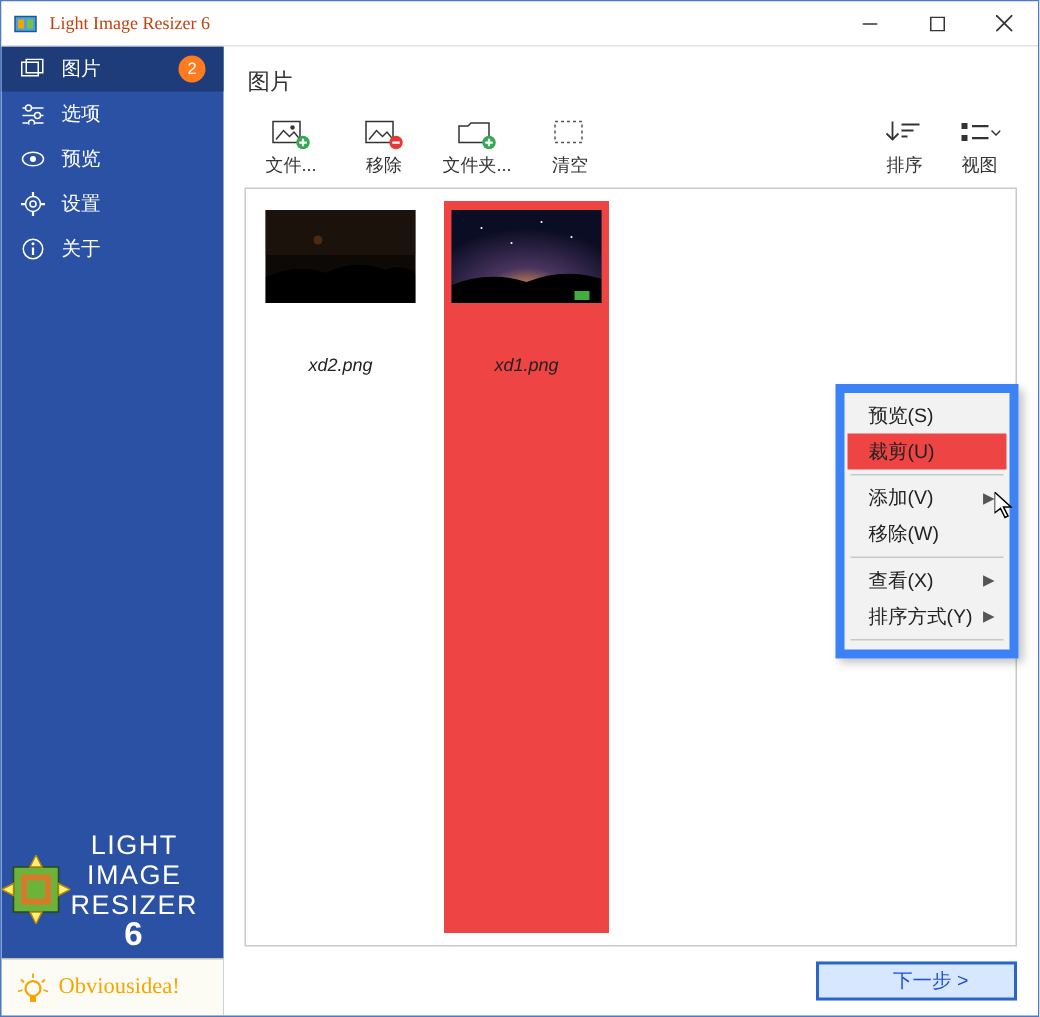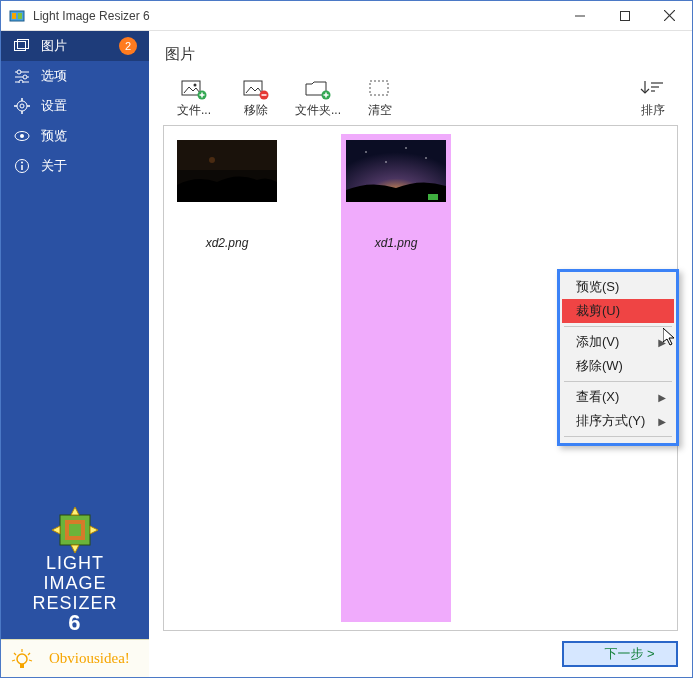--- a/index.html
+++ b/index.html
@@ -1,47 +1,47 @@
 <!DOCTYPE html>
 <html><head>
 <meta charset="utf-8">
 <style>
   * { box-sizing: border-box; font-family: "Microsoft YaHei", "Segoe UI", sans-serif; }
   body { margin: 0; width: 693px; height: 678px; background: #fff; overflow: hidden; }
   .window { width: 693px; height: 678px; border: 1px solid #4b79c6; display: flex; flex-direction: column; background: #fff; }
   .titlebar { height: 30px; display: flex; align-items: center; background: #fff; border-bottom: 1px solid #e2e2e2; }
   .titlebar .app-icon { width: 20px; height: 20px; margin: 0 6px; display: flex; align-items: center; justify-content: center; }
-  .titlebar .title { flex: 1; font-size: 12px; color: #404040; }
+  .titlebar .title { flex: 1; font-size: 12px; color: #c2410c; font-family: Liberation Serif, serif; }
   .titlebar .win-btn { width: 45px; height: 30px; display: flex; align-items: center; justify-content: center; font-size: 13px; color: #333; }
   .body { flex: 1; display: flex; overflow: hidden; }
   .sidebar { width: 148px; background: #2a51a3; display: flex; flex-direction: column; color: #fff; }
   .side-item { display: flex; align-items: center; height: 30px; padding: 0 12px; font-size: 13px; position: relative; }
   .side-item.active { background: #1e3c7a; }
   .side-item .icon { width: 18px; margin-right: 10px; display: flex; align-items: center; justify-content: center; }
   .side-item .badge { position: absolute; right: 12px; background: #ff7b1f; color: #fff; border-radius: 10px; min-width: 18px; height: 18px; font-size: 11px; display: flex; align-items: center; justify-content: center; padding: 0 5px; }
   .side-spacer { flex: 1; }
-  .side-logo { display: flex; flex-direction: column; align-items: center; padding: 14px 0 6px 0; }
+  .side-logo { display: flex; flex-direction: row; align-items: center; padding: 14px 0 6px 0; }
   .side-logo .logo-text { text-align: center; font-size: 18px; line-height: 20px; letter-spacing: 1px; }
   .side-logo .logo-text .l6 { font-size: 22px; font-weight: bold; }
   .footerbar { height: 38px; background: #fdfcf4; border-top: 1px solid #e0dfb6; display: flex; align-items: center; padding: 0 10px; }
-  .footerbar .brand-idea { font-family: "Segoe Script", cursive; font-size: 15px; color: #f6a500; margin-left: 16px; }
+  .footerbar .brand-idea { font-family: "Segoe Script", cursive; font-size: 15px; color: #f6a500; margin-left: 6px; }
   .content { flex: 1; display: flex; flex-direction: column; padding: 10px 14px 10px 14px; position: relative; }
   .content-title { font-size: 15px; color: #333; margin: 4px 2px 8px 2px; }
   .toolbar { display: flex; align-items: flex-end; gap: 0; padding: 4px 0 0 0; }
   .tool-btn { display: flex; flex-direction: column; align-items: center; justify-content: flex-start; width: 62px; font-size: 12px; color: #333; }
   .tool-btn .ticon { height: 26px; display: flex; align-items: center; justify-content: center; }
   .tool-spacer { flex: 1; }
   .thumbs-area { flex: 1; border: 1px solid #c9c9c9; margin-top: 6px; padding: 8px; display: flex; align-content: flex-start; gap: 14px; position: relative; background: #fff; }
   .thumb { width: 110px; display: flex; flex-direction: column; align-items: center; padding: 6px 4px 4px 4px; font-style: italic; }
-  .thumb.selected { background: #f0abfc; margin-left: 45px; }
+  .thumb.selected { background: #ef4444; }
   .thumb .img { width: 100px; height: 62px; background: #111; display: flex; align-items: flex-end; justify-content: center; overflow: hidden; }
   .thumb .caption { font-size: 12px; margin-top: 34px; color: #222; }
   .bottom-bar { display: flex; justify-content: flex-end; padding: 10px 0 0 0; }
-  .next-btn { width: 116px; height: 26px; background: #d6e7ff; border: 2px solid #2a66c8; font-size: 13px; display: flex; align-items: center; justify-content: center; color: #15803d; padding-left: 19px; }
-  .context-menu { position: absolute; top: 238px; left: 408px; width: 122px; background: #f2f2f2; border: 3px solid #3b82f6; box-shadow: 3px 3px 6px rgba(0,0,0,0.25); padding: 3px 2px; font-size: 13px; z-index: 50; }
+  .next-btn { width: 134px; height: 26px; background: #d6e7ff; border: 2px solid #2a66c8; font-size: 13px; display: flex; align-items: center; justify-content: center; color: #1d4ed8; padding-left: 19px; }
+  .context-menu { position: absolute; top: 225px; left: 408px; width: 122px; background: #f2f2f2; border: 6px solid #3b82f6; box-shadow: 3px 3px 6px rgba(0,0,0,0.25); padding: 3px 2px; font-size: 13px; z-index: 50; }
   .cm-item { height: 24px; display: flex; align-items: center; padding: 0 10px 0 14px; color: #222; position: relative; }
   .cm-item.hover { background: #ef4444; }
   .cm-item .arrow { position: absolute; right: 8px; font-size: 10px; color: #555; }
   .cm-sep { height: 1px; background: #c8c8c8; margin: 3px 2px; }
   .cursor { position: absolute; top: 297px; left: 514px; z-index: 60; pointer-events: none; }
   svg { display: block; }
 </style>
 </head>
 <body>
 
@@ -95,41 +95,41 @@
               <line x1="1" y1="8" x2="15" y2="8" stroke="#fff"></line>
               <circle cx="11" cy="8" r="2" fill="#2a51a3" stroke="#fff"></circle>
               <line x1="1" y1="13" x2="15" y2="13" stroke="#fff"></line>
               <circle cx="7" cy="13" r="2" fill="#2a51a3" stroke="#fff"></circle>
             </svg>
           </span>
         <span>选项</span>
       </div>
       <div class="side-item">
         <span class="icon">
+            <svg width="16" height="14">
+              <ellipse cx="8" cy="7" rx="7" ry="4.5" fill="none" stroke="#fff"></ellipse>
+              <circle cx="8" cy="7" r="2" fill="#fff"></circle>
+            </svg>
+          </span>
+        <span>预览</span>
+      </div>
+      <div class="side-item">
+        <span class="icon">
             <svg width="16" height="16">
               <circle cx="8" cy="8" r="5" fill="none" stroke="#fff"></circle>
               <circle cx="8" cy="8" r="2" fill="none" stroke="#fff"></circle>
               <g stroke="#fff" stroke-width="1.5">
                 <line x1="8" y1="0" x2="8" y2="3"></line>
                 <line x1="8" y1="13" x2="8" y2="16"></line>
                 <line x1="0" y1="8" x2="3" y2="8"></line>
                 <line x1="13" y1="8" x2="16" y2="8"></line>
               </g>
             </svg>
           </span>
         <span>设置</span>
-      </div>
-      <div class="side-item">
-        <span class="icon">
-            <svg width="16" height="14">
-              <ellipse cx="8" cy="7" rx="7" ry="4.5" fill="none" stroke="#fff"></ellipse>
-              <circle cx="8" cy="7" r="2" fill="#fff"></circle>
-            </svg>
-          </span>
-        <span>预览</span>
       </div>
       <div class="side-item">
         <span class="icon">
             <svg width="16" height="16">
               <circle cx="8" cy="8" r="6.5" fill="none" stroke="#fff"></circle>
               <line x1="8" y1="7" x2="8" y2="12" stroke="#fff" stroke-width="1.5"></line>
               <circle cx="8" cy="4.5" r="1" fill="#fff"></circle>
             </svg>
           </span>
         <span>关于</span>
@@ -224,20 +224,36 @@
                 <g stroke="#333" stroke-width="1.2">
                   <line x1="12" y1="4" x2="24" y2="4"></line>
                   <line x1="12" y1="8" x2="20" y2="8"></line>
                   <line x1="12" y1="12" x2="16" y2="12"></line>
                   <line x1="6" y1="2" x2="6" y2="14"></line>
                   <polyline points="2,10 6,14 10,10" fill="none"></polyline>
                 </g>
               </svg>
             </span>
           <span>排序</span>
+        </div>
+        <div class="tool-btn" style="width:50px">
+          <span class="ticon">
+              <svg width="28" height="20">
+                <g fill="#333">
+                  <rect x="2" y="3" width="4" height="4"></rect>
+                  <rect x="2" y="11" width="4" height="4"></rect>
+                </g>
+                <g stroke="#333" stroke-width="1.5">
+                  <line x1="9" y1="5" x2="20" y2="5"></line>
+                  <line x1="9" y1="13" x2="20" y2="13"></line>
+                </g>
+                <polyline points="22,8 25,11 28,8" fill="none" stroke="#333"></polyline>
+              </svg>
+            </span>
+          <span>视图</span>
         </div>
       </div>
 
       <div class="thumbs-area">
         <div class="thumb">
           <div class="img">
             <svg width="100" height="62">
                 <rect width="100" height="62" fill="#0c0906"></rect>
                 <rect y="0" width="100" height="30" fill="#1a120b"></rect>
                 <path d="M0 45 Q20 35 40 42 Q60 32 80 40 Q90 36 100 42 L100 62 L0 62 Z" fill="#000"></path>

